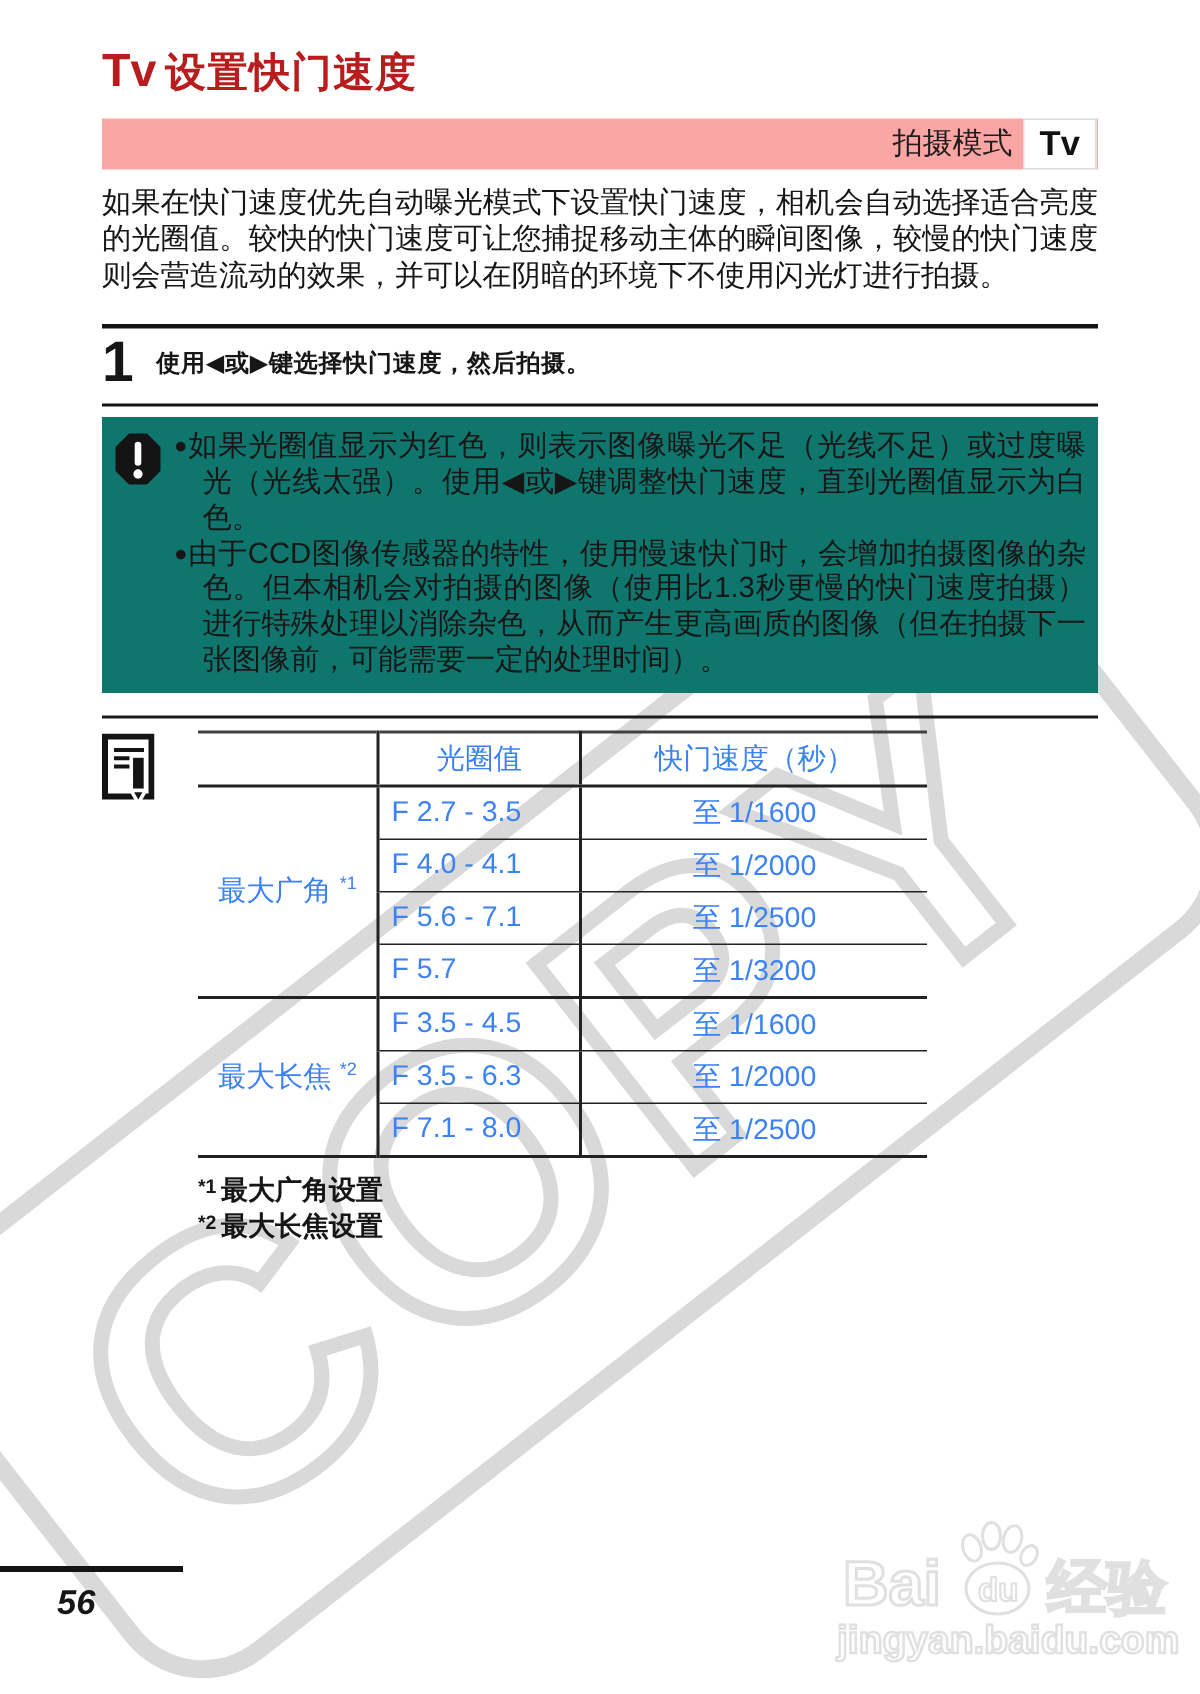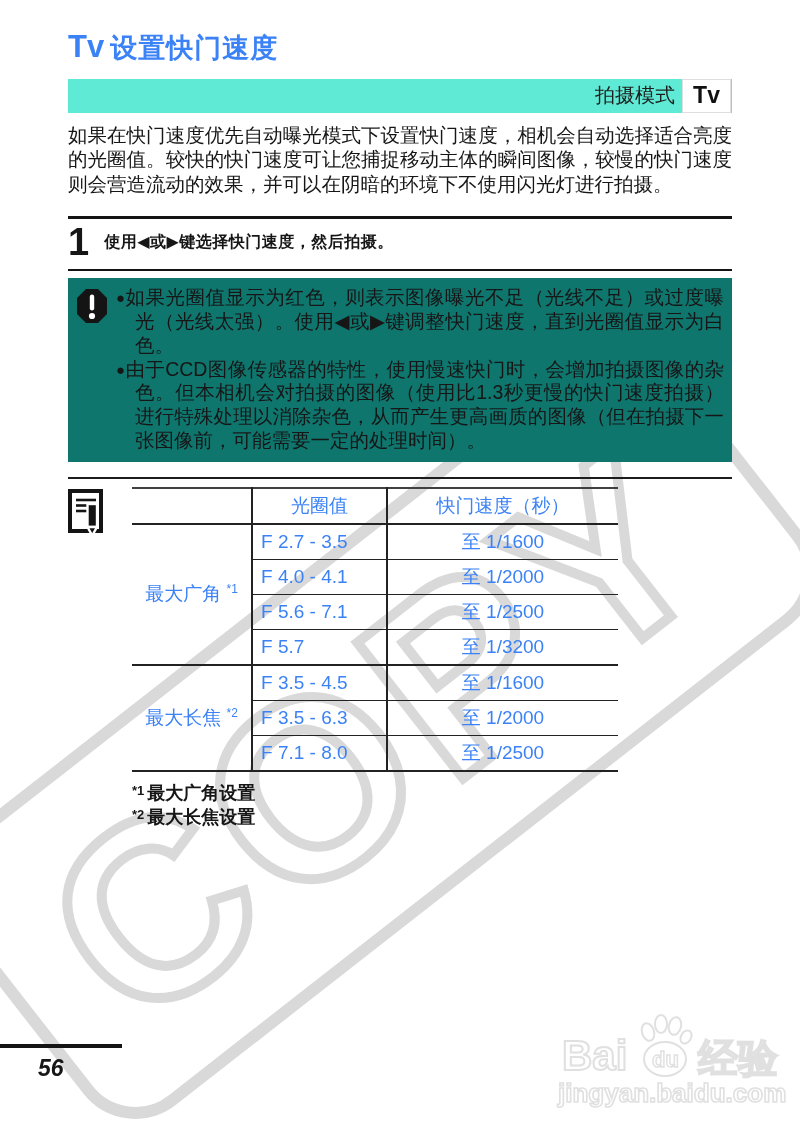--- a/index.html
+++ b/index.html
@@ -5,25 +5,25 @@
   html,body{margin:0;padding:0;}
   body{
     width:800px;height:1129px;position:relative;overflow:hidden;
     background:#ffffff;color:#161616;
     font-family:"Liberation Sans","DejaVu Sans",sans-serif;
   }
   .stamp-layer{position:absolute;top:0;left:0;z-index:0;}
   .content{position:relative;z-index:1;padding:0 68px;}
 
   
-  .page-title{margin:0;padding-top:28px;font-weight:bold;color:#3b82f6;font-size:27px;letter-spacing:1px;line-height:1.25;}
+  .page-title{margin:0;padding-top:28px;font-weight:bold;color:#b91c1c;font-size:27px;letter-spacing:1px;line-height:1.25;}
   .page-title .mode{font-size:31px;letter-spacing:0;margin-right:6px;}
 
   
-  .mode-bar{margin-top:12px;height:34px;background:#5eead4;display:flex;align-items:center;justify-content:flex-end;}
+  .mode-bar{margin-top:12px;height:34px;background:#fca5a5;display:flex;align-items:center;justify-content:flex-end;}
   .mode-bar-label{font-size:20px;font-weight:500;color:#1d1d1d;margin-right:7px;}
   .mode-chip{background:#ffffff;border:1px solid #dedede;width:47px;height:32px;margin-right:1px;
     display:flex;align-items:center;justify-content:center;font-size:23px;font-weight:bold;color:#111;}
 
   
   .intro{margin:10px 0 0 0;font-size:19.5px;line-height:24.5px;font-weight:500;text-align:justify;}
 
   
   .step-head{margin-top:20px;border-top:3px solid #141414;border-bottom:2px solid #141414;
     padding:4px 0 8px 0;display:flex;align-items:center;gap:15px;}

